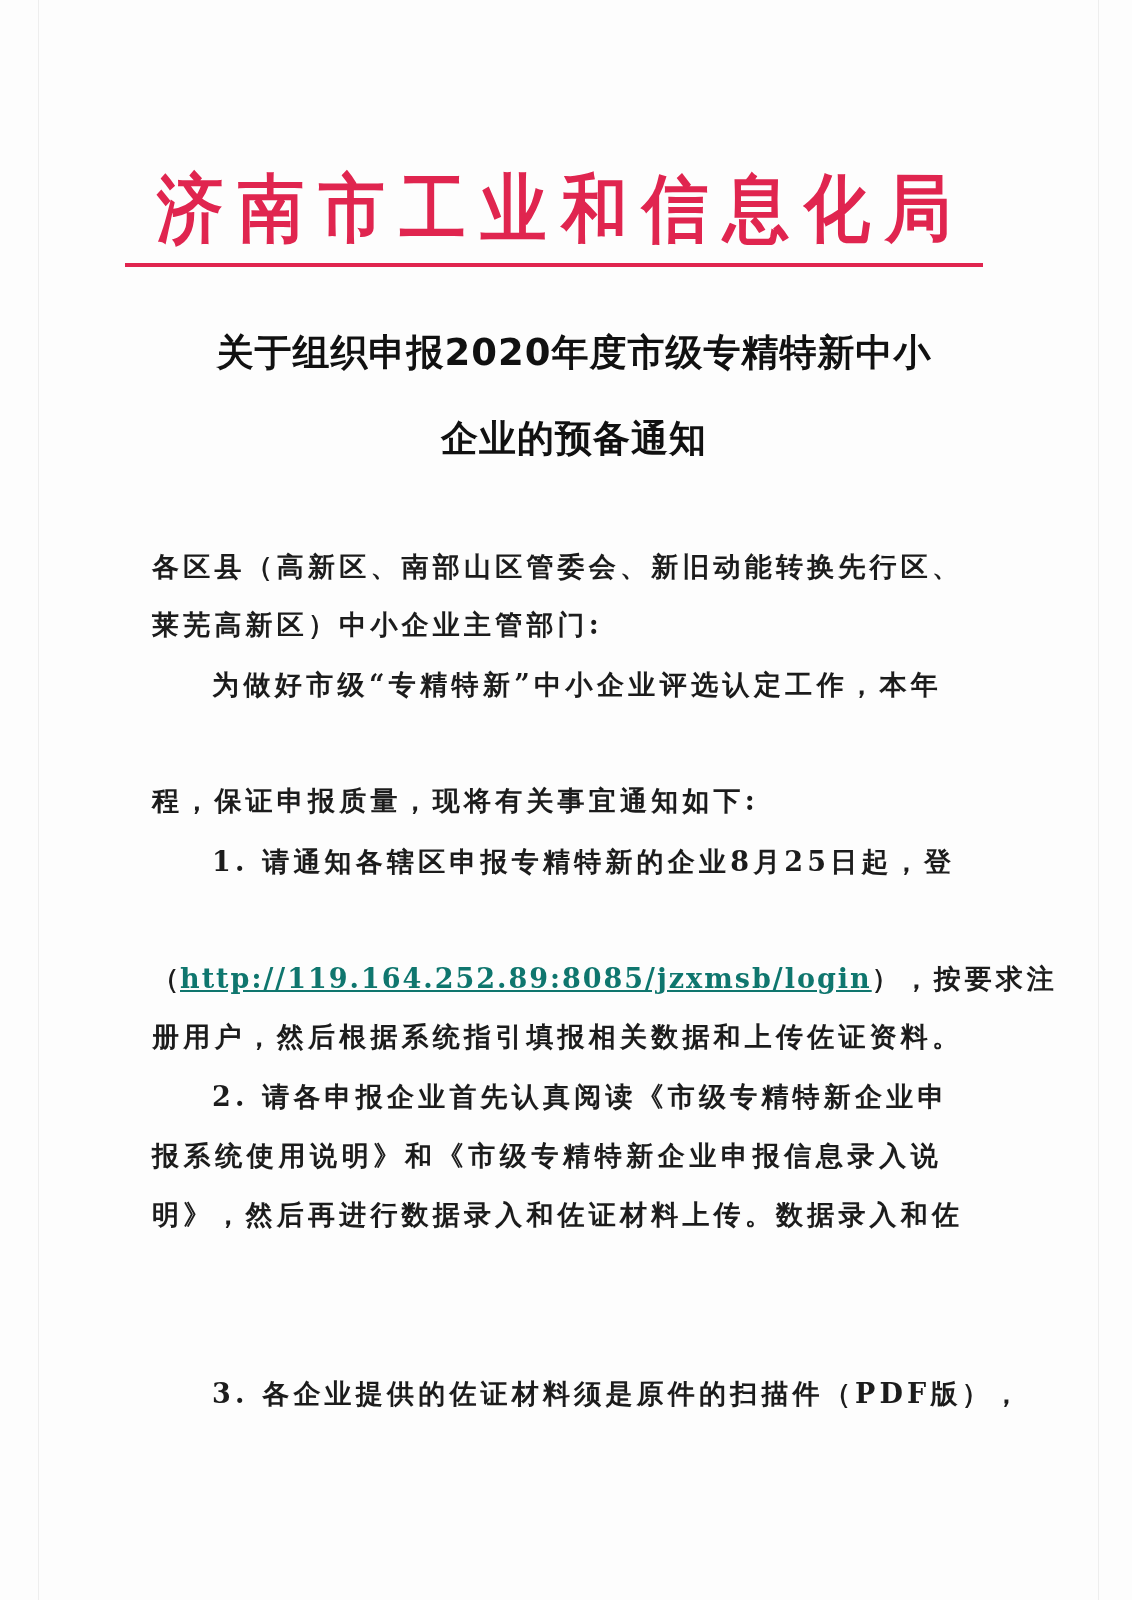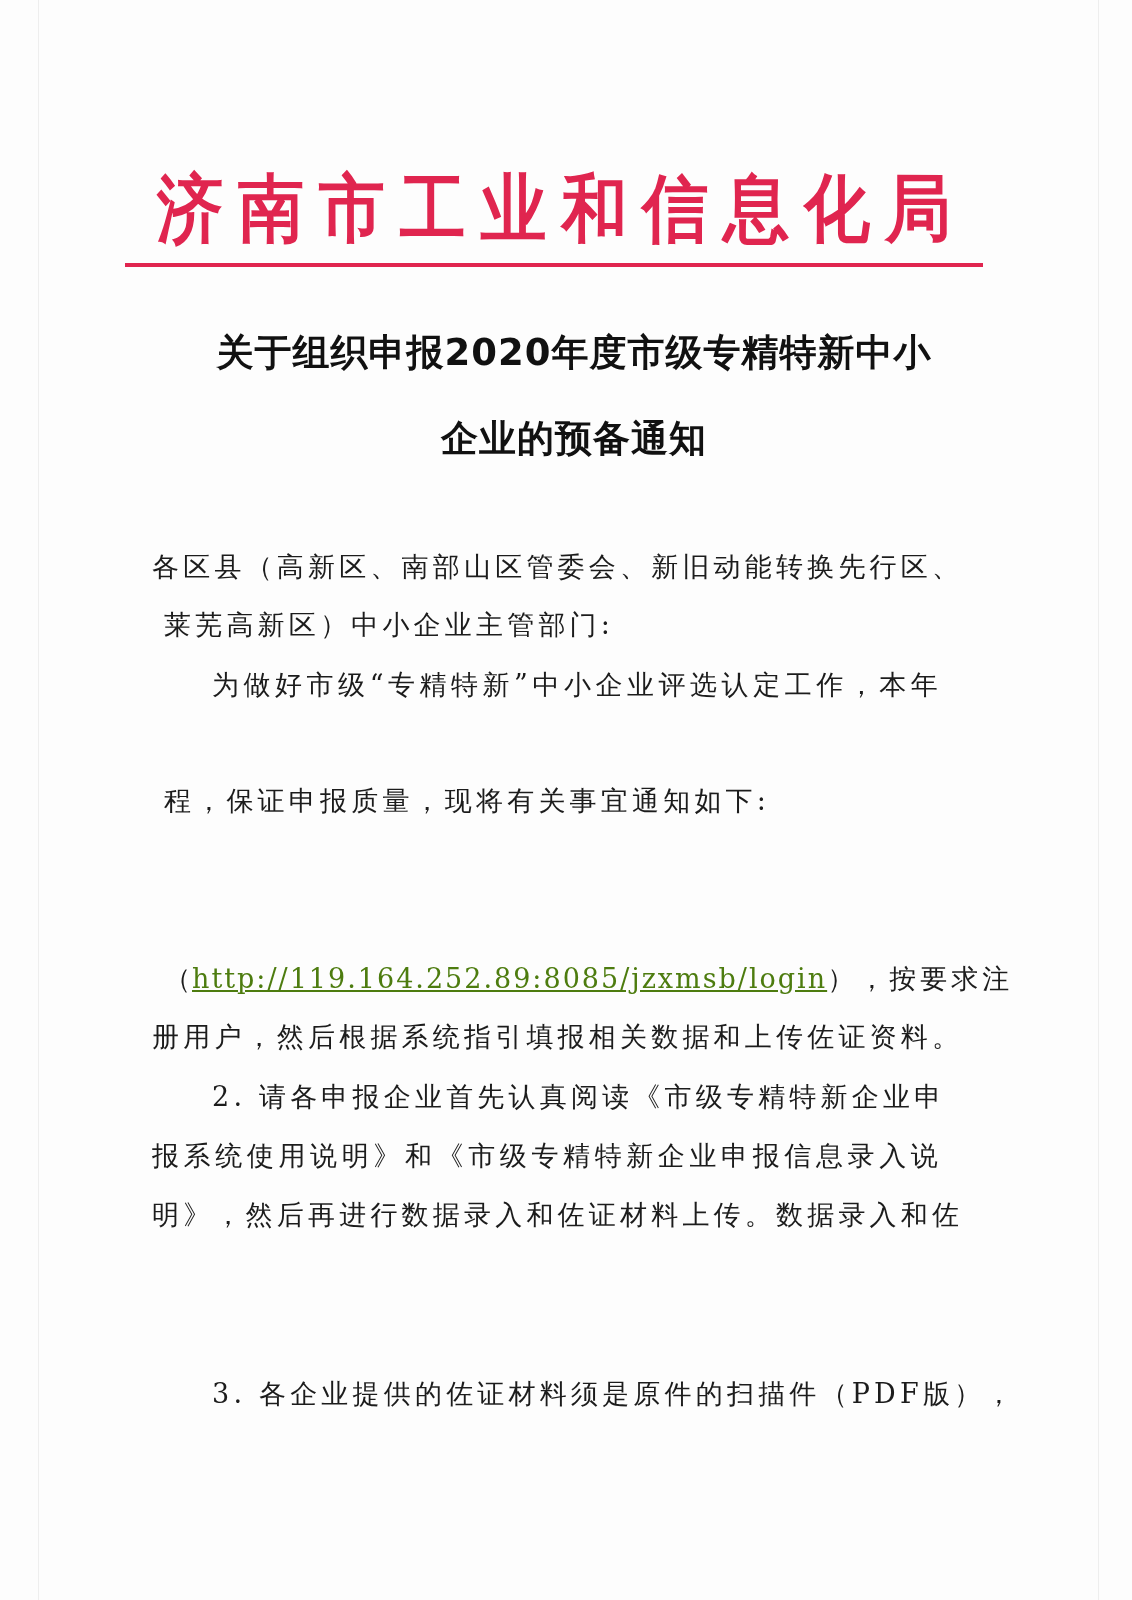--- a/index.html
+++ b/index.html
@@ -77,26 +77,27 @@
       left: 152px;
       width: 790px;
       font-size: 27px;
       line-height: 34px;
       height: 34px;
       color: #1c1c1c;
       white-space: nowrap;
       letter-spacing: 4.2px;
       text-align: justify;
       text-align-last: justify;
+      font-weight: bold;
     }
     .body-line.indent { left: 212px; width: 730px; }
-    .body-line.last { text-align-last: left; margin-left: 12px; }
+    .body-line.last { text-align-last: left; }
     .url-link {
       text-decoration: underline;
-      color: #4d7c0f;
+      color: #0f766e;
       letter-spacing: 2px;
       font-family: "DejaVu Serif", "Liberation Serif", serif;
     }
   </style>
 </head>
 <body>
 
 <div class="page">
   <div class="scan-edge" style="left:38px"></div>
   <div class="scan-edge" style="left:1098px"></div>
@@ -117,20 +118,21 @@
 
   <div class="title-line l1">关于组织申报2020年度市级专精特新中小</div>
   <div class="title-line l2">企业的预备通知</div>
 
   <div class="body-line" style="top:550px">各区县（高新区、南部山区管委会、新旧动能转换先行区、</div>
   <div class="body-line last" style="top:608px">莱芜高新区）中小企业主管部门:</div>
 
   <div class="body-line indent" style="top:668px">为做好市级“专精特新”中小企业评选认定工作，本年</div>
   <div class="body-line last" style="top:784px">程，保证申报质量，现将有关事宜通知如下:</div>
 
+  <div class="body-line indent" style="top:845px">1. 请通知各辖区申报专精特新的企业8月25日起，登</div>
   <div class="body-line last" style="top:962px; letter-spacing:1px">
     <span>（</span><span class="url-link">http://119.164.252.89:8085/jzxmsb/login</span><span style="letter-spacing:4px">），按要求注</span>
   </div>
   <div class="body-line" style="top:1020px">册用户，然后根据系统指引填报相关数据和上传佐证资料。</div>
 
   <div class="body-line indent" style="top:1080px">2. 请各申报企业首先认真阅读《市级专精特新企业申</div>
   <div class="body-line" style="top:1198px">明》，然后再进行数据录入和佐证材料上传。数据录入和佐</div>
   <div class="body-line" style="top:1139px">报系统使用说明》和《市级专精特新企业申报信息录入说</div>
 
   <div class="body-line indent" style="top:1377px">3. 各企业提供的佐证材料须是原件的扫描件（PDF版），</div>

